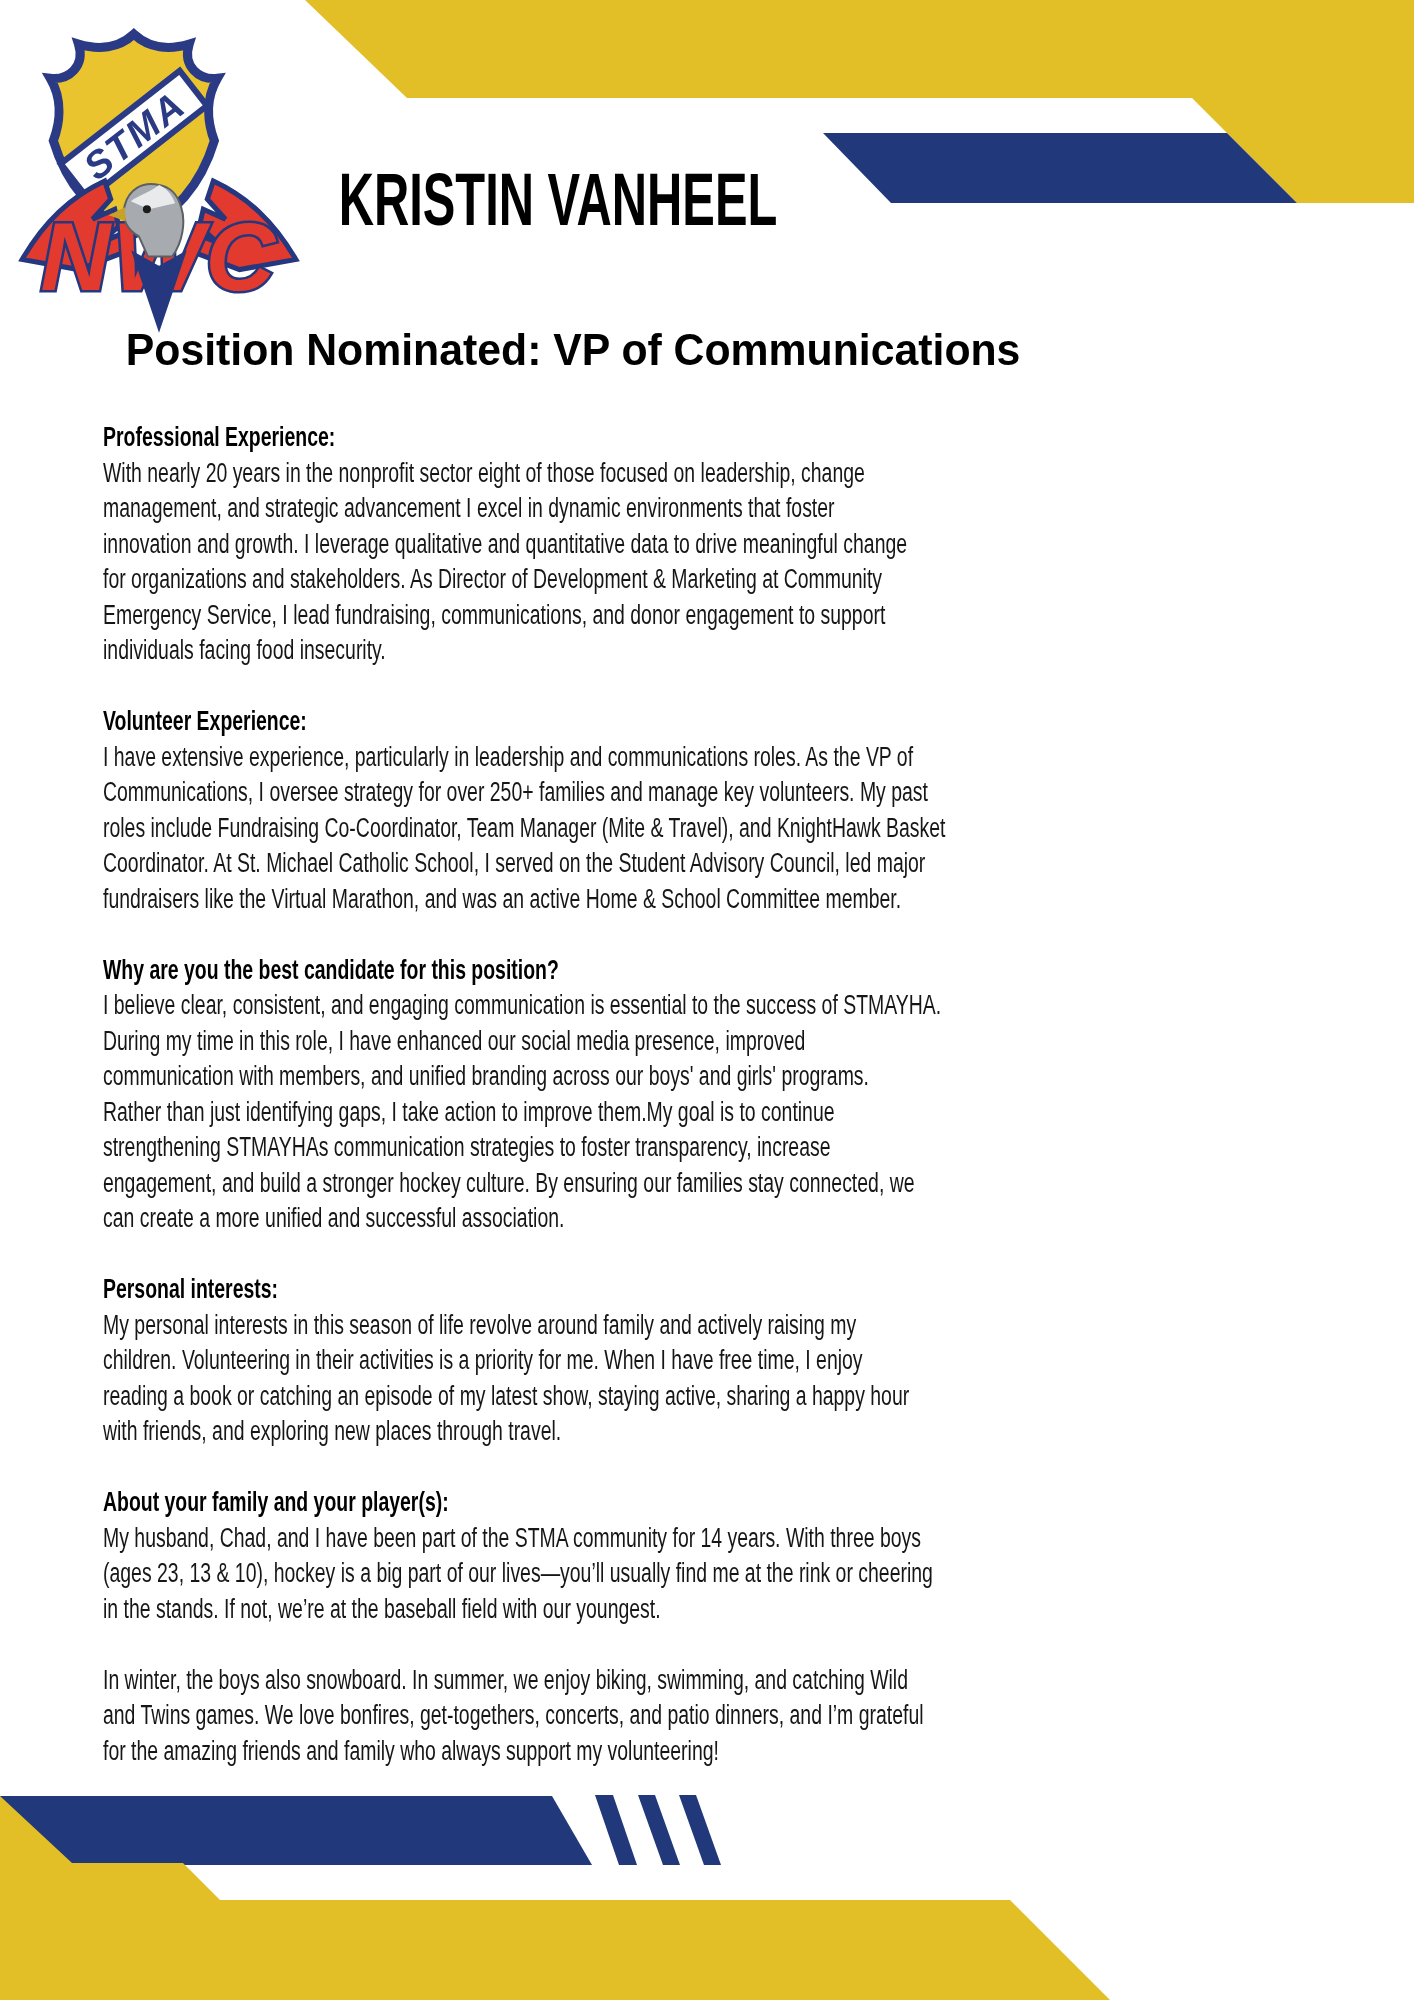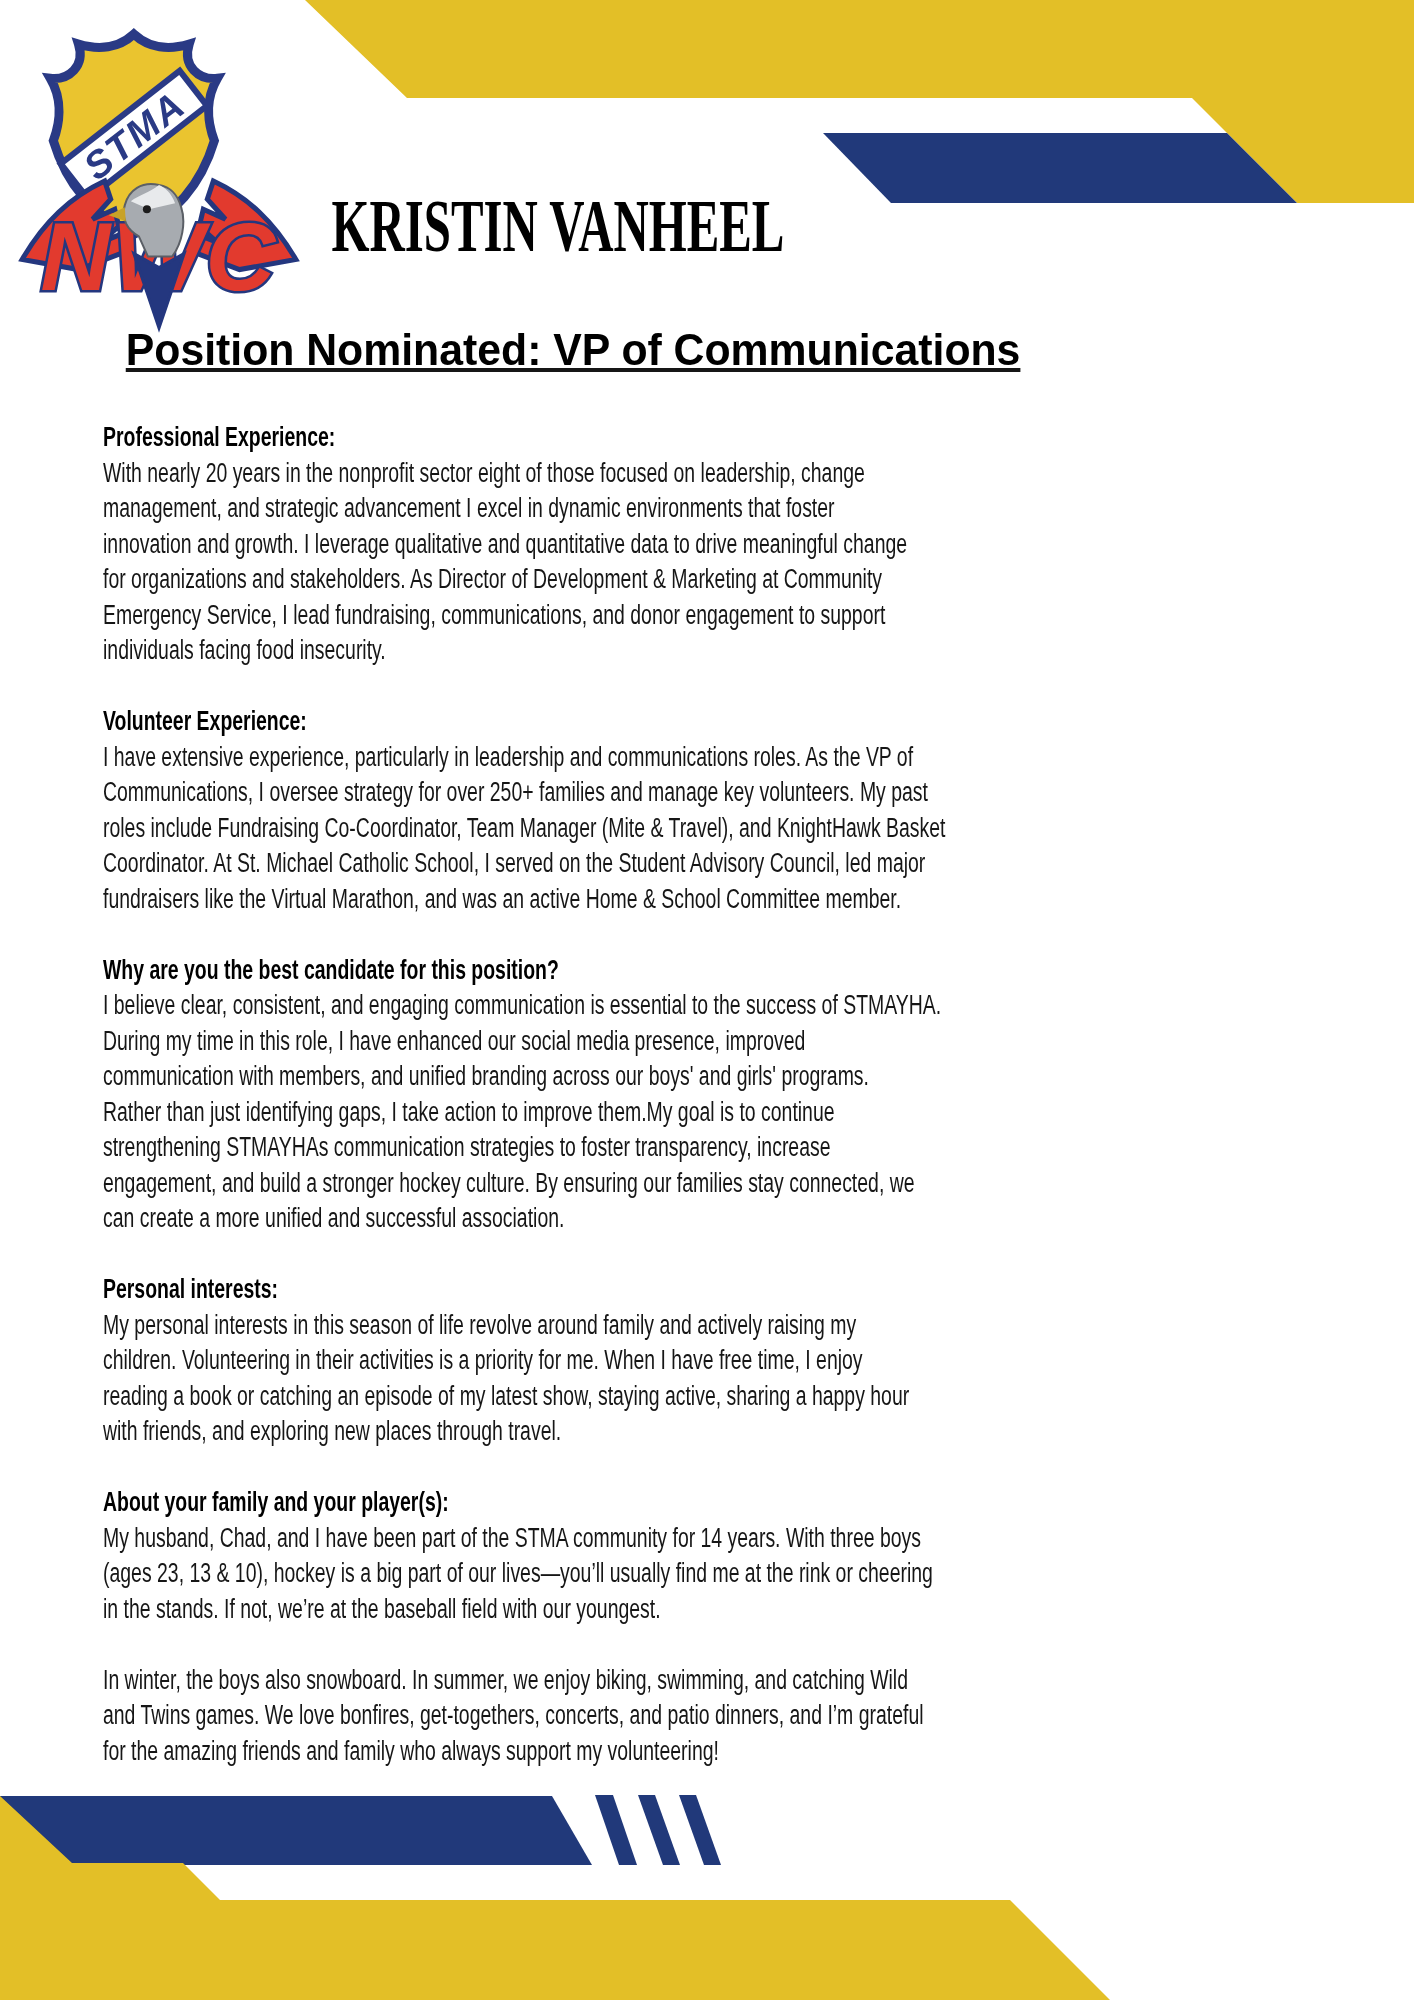--- a/index.html
+++ b/index.html
@@ -15,24 +15,24 @@
   .blue-bottom{background:#21397A;
     clip-path:polygon(0 1796px,552px 1796px,592px 1865px,0 1865px);}
   .stripe1{background:#21397A;clip-path:polygon(595px 1795px,613px 1795px,637px 1865px,619px 1865px);}
   .stripe2{background:#21397A;clip-path:polygon(638px 1795px,655px 1795px,680px 1865px,663px 1865px);}
   .stripe3{background:#21397A;clip-path:polygon(679px 1795px,696px 1795px,721px 1865px,704px 1865px);}
   .yellow-bottom{background:#E3BF27;
     clip-path:polygon(0 1796px,72px 1863px,183px 1863px,220px 1900px,1010px 1900px,1110px 2000px,0 2000px);}
 
   .logo{position:absolute;left:8px;top:22px;width:302px;height:312px;}
 
-  .title-wrap{position:absolute;left:103px;top:190px;width:910px;text-align:center;font-family:Liberation Serif, serif;}
+  .title-wrap{position:absolute;left:103px;top:164px;width:910px;text-align:center;}
   .title{display:block;font-size:74px;line-height:72px;font-weight:bold;color:#000;
          transform:scaleX(0.66);transform-origin:50% 0;white-space:nowrap;letter-spacing:0;}
-  .subtitle-wrap{position:absolute;left:103px;top:324px;width:910px;text-align:center;text-decoration:underline;}
+  .subtitle-wrap{position:absolute;left:103px;top:324px;width:910px;text-align:center;}
   .subtitle{display:block;font-size:45px;line-height:52px;font-weight:bold;color:#000;
             transform:scaleX(0.95);transform-origin:50% 0;white-space:nowrap;}
 
   .content{position:absolute;left:103px;top:420px;width:1400px;
            transform:scaleX(0.72);transform-origin:0 0;
            font-size:27px;line-height:35.5px;}
   .sec h3{margin:0;font-size:27px;line-height:35.5px;font-weight:bold;color:#000;white-space:pre-line;}
   .sec p{margin:0 0 35.5px 0;white-space:pre-line;color:#161616;}
   .sec:last-child p{margin-bottom:0;}
 </style>

